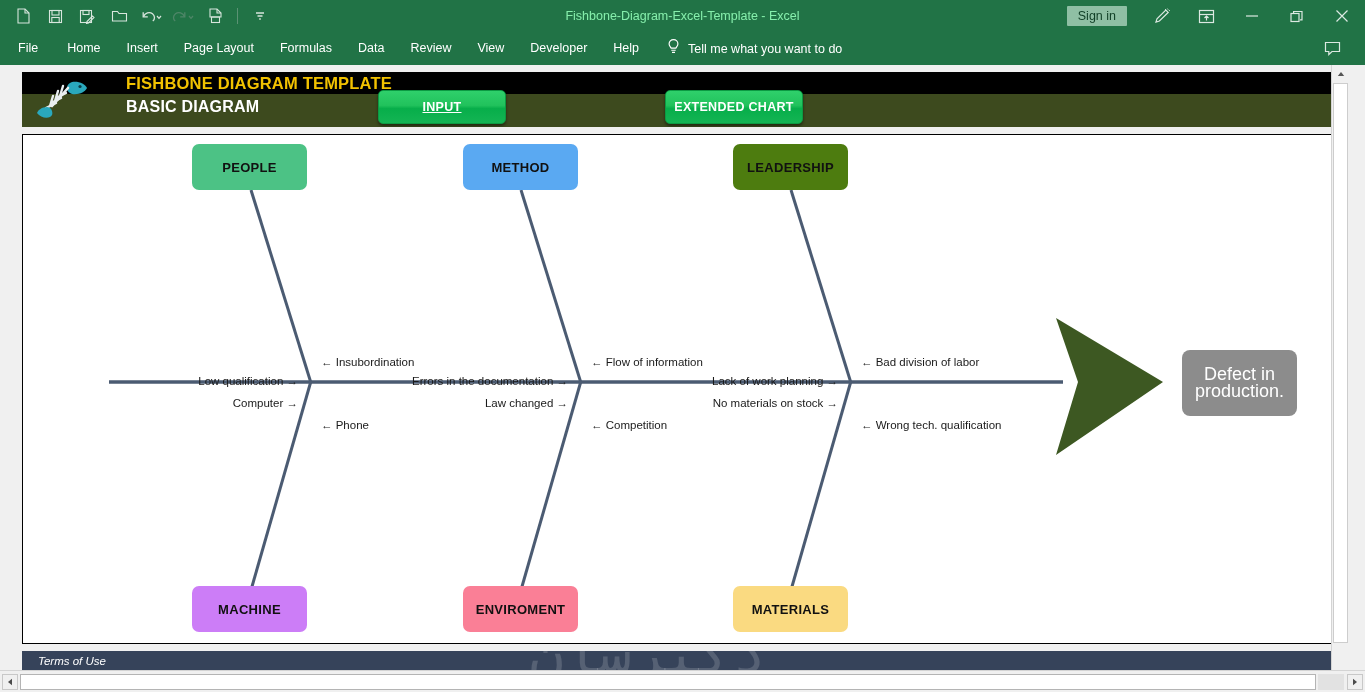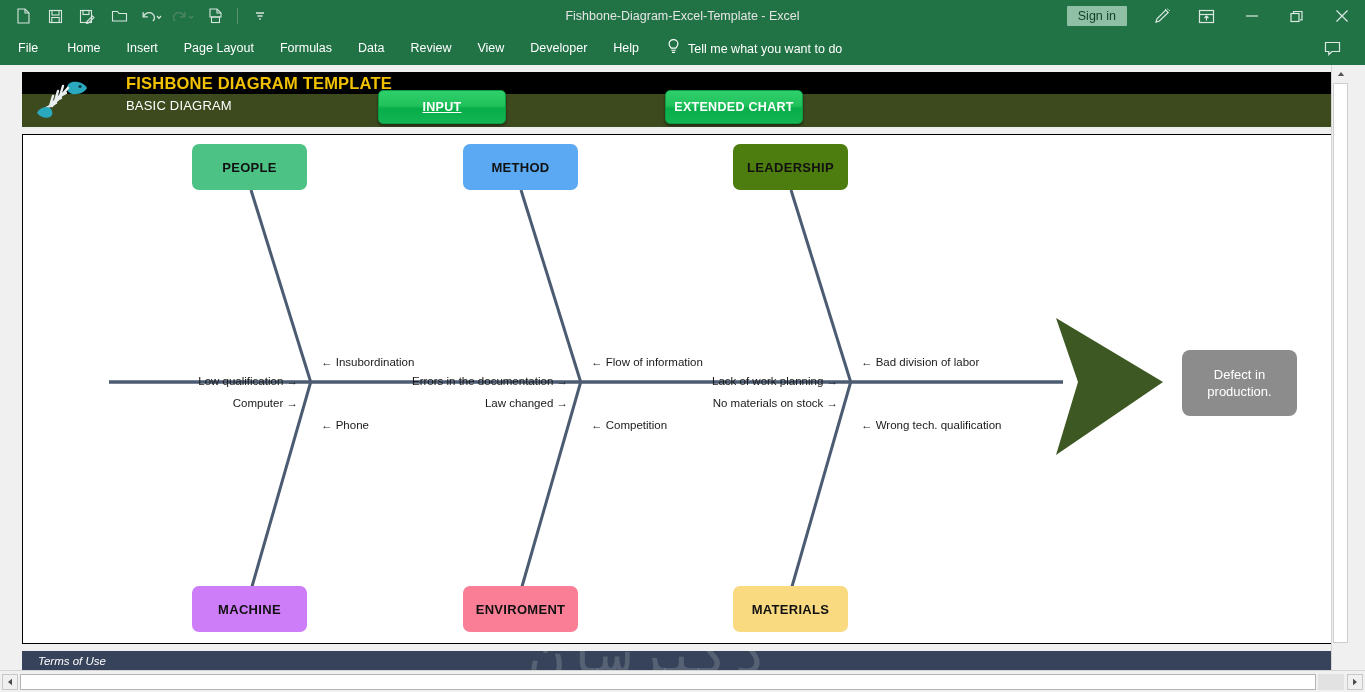--- a/index.html
+++ b/index.html
@@ -20,21 +20,21 @@
   .qat-btn {
     width: 30px; height: 26px;
     display: flex; align-items: center; justify-content: center;
     color: #d8e6dd;
   }
   .qat-btn svg { display: block; }
   .qat-sep { width: 1px; height: 16px; background: #5b9274; margin: 0 5px; }
   .title-text {
     position: absolute; left: 0; top: 0; width: 1365px; height: 32px;
     line-height: 32px; text-align: center;
-    color: #e5e5e5; font-size: 12.5px;
+    color: #86efac; font-size: 12.5px;
     pointer-events: none;
   }
   .tb-right {
     position: absolute; right: 0; top: 0; height: 32px;
     display: flex; align-items: center; gap: 0;
   }
   .signin {
     background: #8fbfa4; color: #103f26;
     font-size: 12.5px; padding: 3px 11px; margin-right: 12px;
     border-radius: 1px;
@@ -88,21 +88,21 @@
     position: absolute; left: 10px; top: 4px; width: 62px; height: 48px;
   }
   .banner-line1 {
     position: absolute; left: 104px; top: 2px;
     color: #f2c200; font-size: 16.5px; font-weight: bold;
     letter-spacing: .2px;
     font-family: "Liberation Sans", sans-serif;
   }
   .banner-line2 {
     position: absolute; left: 104px; top: 26px;
-    color: #ffffff; font-size: 13px; font-weight: normal;
+    color: #ffffff; font-size: 16px; font-weight: bold;
     letter-spacing: .2px;
   }
   .nav-btn {
     position: absolute; top: 18px; height: 34px;
     border-radius: 5px;
     display: flex; align-items: center; justify-content: center;
     color: #ffffff; font-size: 12.5px; font-weight: bold;
     letter-spacing: .3px;
     box-shadow: 0 2px 3px rgba(0,0,0,.45);
   }
@@ -133,21 +133,21 @@
     font-size: 13px; font-weight: bold; color: #111111;
     letter-spacing: .3px;
     height: 46px; width: 115px;
   }
   .effectbox {
     position: absolute;
     background: #8c8c8c; border-radius: 8px;
     width: 115px; height: 66px;
     display: flex; flex-direction: column;
     align-items: center; justify-content: center;
-    color: #ffffff; font-size: 13px; line-height: 17px;
+    color: #ffffff; font-size: 18px; line-height: 17px;
     text-align: center;
   }
   .bonelabel {
     position: absolute;
     font-size: 11.5px; color: #1a1a1a;
     white-space: nowrap;
     font-family: "Liberation Sans", sans-serif;
   }
   .bonelabel.r { text-align: right; }
 

